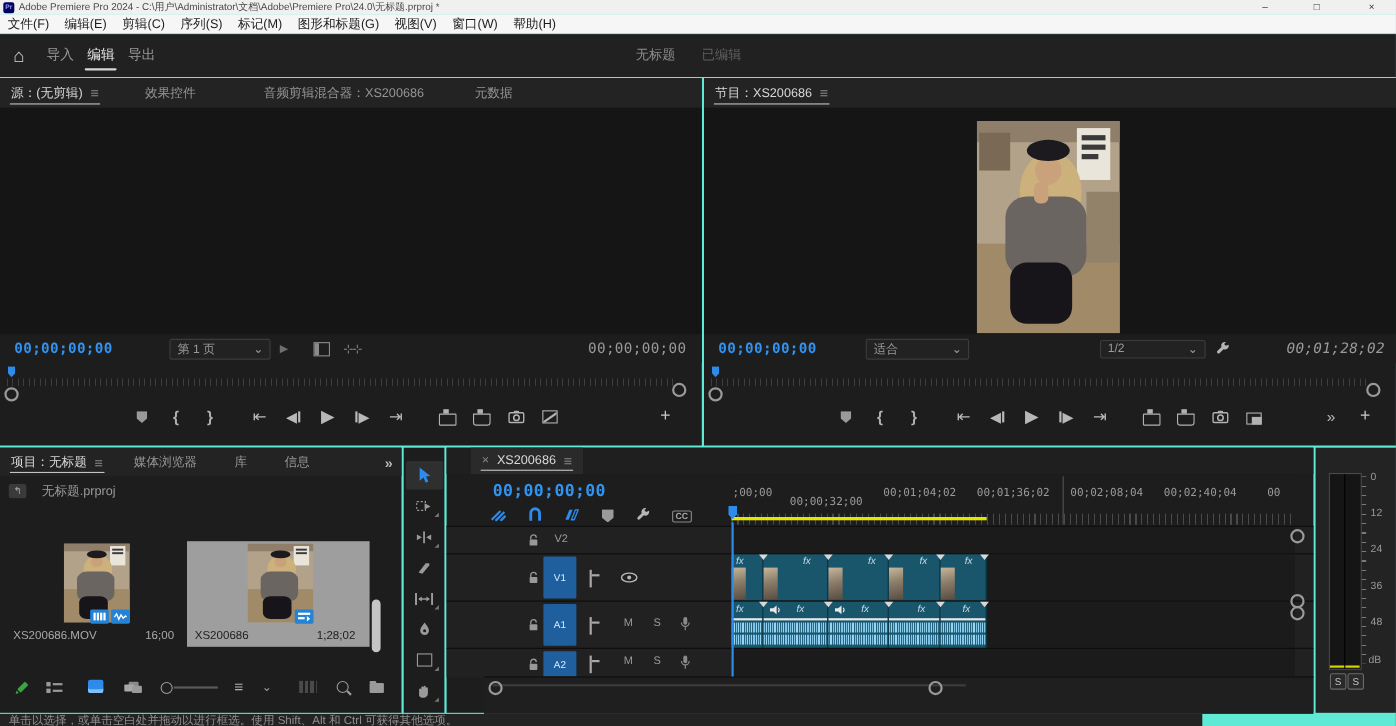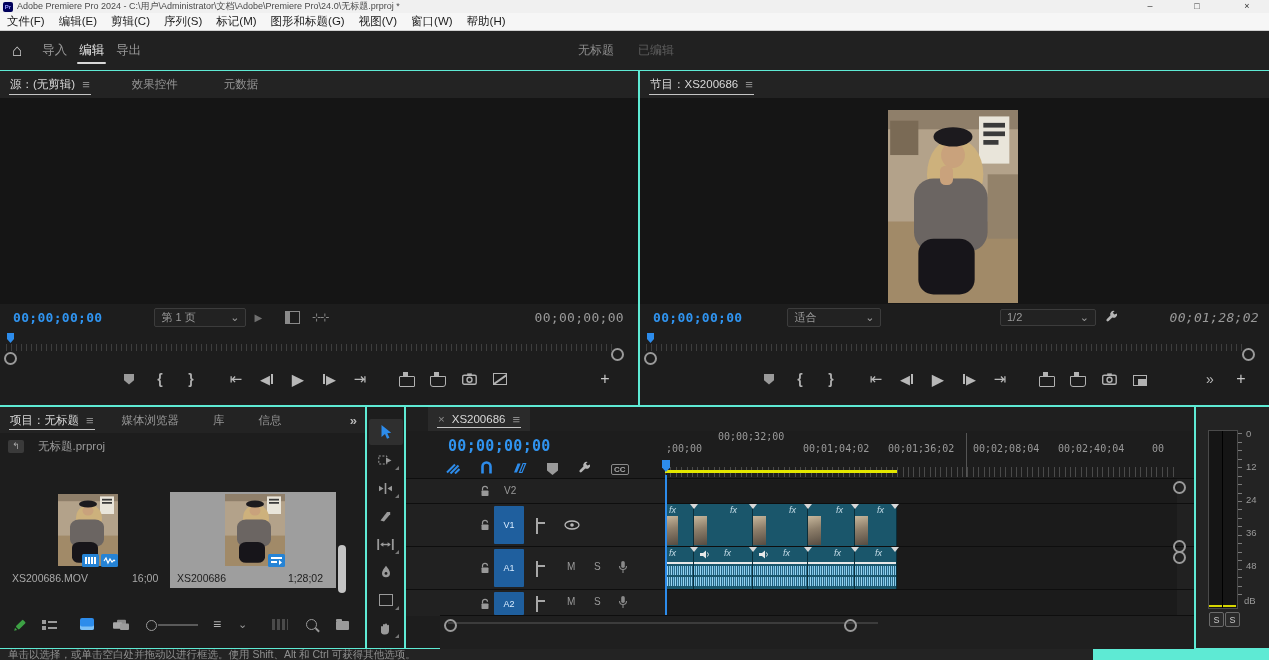--- a/index.html
+++ b/index.html
@@ -109,20 +109,21 @@
 
   </div>
 
   <div class="a panel" style="left:0;top:71px;width:638px;height:334px;">
     <div class="tabbar" style="height:27px;align-items:center;">
       <span class="ptab active">
         <span>源：(无剪辑)</span>
         <span class="menuglyph">≡</span>
       </span>
       <span class="ptab" style="margin-left:22px;">效果控件</span>
+      <span class="ptab" style="margin-left:42px;">音频剪辑混合器：XS200686</span>
       <span class="ptab" style="margin-left:26px;">元数据</span>
     </div>
     <div class="a" style="left:0;top:27px;width:638px;height:206px;background:#151515;"></div>
 
     <div class="a flex" style="left:0;top:233px;width:638px;height:26px;background:#1d1d1d;">
       <span class="tc tcblue" style="margin-left:13px;">00;00;00;00</span>
       <span class="dd" style="margin-left:52px;width:78px;">
         <span>第 1 页</span>
         <span>⌄</span>
       </span>
@@ -456,21 +457,21 @@
       <span>
         <svg width="13" height="13" viewBox="0 0 13 13">
             <path d="M12 3.4a3.4 3.4 0 0 1-4.7 4L3.6 11.1a1.35 1.35 0 0 1-1.9-1.9l3.7-3.7A3.4 3.4 0 0 1 9.6 1L7.8 2.8l1.6 1.6z" fill="#b5b5b5"></path>
           </svg>
       </span>
       <span style="border:1.5px solid #8a8a8a;border-radius:2px;color:#a8a8a8;font-size:8px;font-weight:bold;padding:0 2px;">CC</span>
     </div>
 
     <div class="a" style="left:259px;top:24px;width:512px;height:46px;background:#1d1d1d;">
       <span class="rlabel" style="left:1px;top:12px;">;00;00</span>
-      <span class="rlabel" style="left:53px;top:0;">00;00;32;00</span>
+      <span class="rlabel" style="left:53px;top:20px;">00;00;32;00</span>
       <span class="rlabel" style="left:138px;top:12px;">00;01;04;02</span>
       <span class="rlabel" style="left:223px;top:12px;">00;01;36;02</span>
       <span class="rlabel" style="left:308px;top:12px;">00;02;08;04</span>
       <span class="rlabel" style="left:393px;top:12px;">00;02;40;04</span>
       <span class="rlabel" style="left:487px;top:12px;">00</span>
       <span class="a" style="left:301px;top:2px;width:1px;height:44px;background:#555;"></span>
       <div class="a" style="left:0;top:36px;width:512px;height:10px;background:repeating-linear-gradient(90deg,#4a4a4a 0 1px,transparent 1px 5.4px);"></div>
       <div class="a" style="left:0;top:39px;width:232px;height:3px;background:#e2e600;"></div>
       <span class="a" style="left:-3px;top:29px;width:8px;height:12px;background:#2d8ceb;clip-path:polygon(0 0,100% 0,100% 62%,50% 100%,0 62%);"></span>
     </div>

